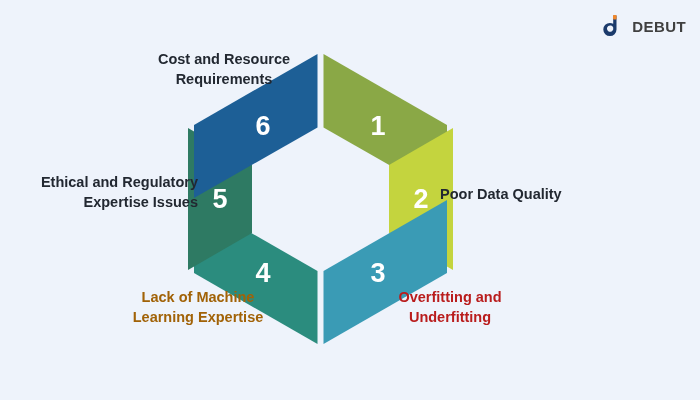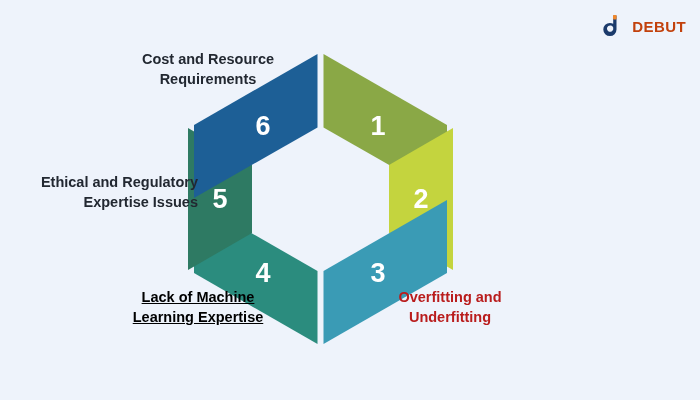--- a/index.html
+++ b/index.html
@@ -32,21 +32,21 @@
     flex: 0 0 auto;
   }
   #brand-wordmark {
     display: flex;
     align-items: baseline;
     gap: 6px;
     font-weight: bold;
     font-size: 15px;
     letter-spacing: 0.4px;
   }
-  .brand-debut { color: #c2410c; }
+  .brand-debut { color: #404040; }
   .brand-infotech { color: #f0882c; }
 
   
   #infographic {
     position: absolute;
     left: 0;
     top: 0;
     width: 700px;
     height: 400px;
   }
@@ -80,21 +80,21 @@
     font-size: 14.5px;
     font-weight: bold;
     line-height: 1.35;
     white-space: pre-line;
   }
   #callout-1 { left: 352px; top: 50px;  width: 175px; text-align: center; }
   #callout-2 { left: 440px; top: 185px; width: 180px; text-align: left;   }
   #callout-3 { left: 360px; top: 288px; width: 180px; text-align: center; }
   #callout-4 { left: 108px; top: 288px; width: 180px; text-align: center; }
   #callout-5 { left: 2px;   top: 173px; width: 196px; text-align: right;  }
-  #callout-6 { left: 118px; top: 50px;  width: 180px; text-align: center; }
+  #callout-6 { left: 134px; top: 50px;  width: 180px; text-align: center; }
 </style>
 </head>
 <body style="background: rgb(238, 243, 251);">
 
 <div id="brand-logo">
   <div id="brand-mark">
     <svg viewBox="0 0 26 26" width="26" height="26" aria-hidden="true">
       <path d="M17.5 2.5 V16.5 A6.6 6.6 0 1 1 10.9 9.9 A6.6 6.6 0 0 1 14.2 10.8 V14.6
                A3.2 3.2 0 1 0 14.2 16.6 V2.5 Z" fill="#1b3a6b"></path>
       <rect x="14.0" y="2.0" width="3.6" height="4.6" rx="1.0" fill="#f0882c"></rect>
@@ -123,22 +123,23 @@
       <text class="seg-number" x="85" y="225" fill="#ffffff">4</text>
 
       <polygon points="10,222 10,80 74,117 74,185" fill="#2e7a63"></polygon>
       <text class="seg-number" x="42" y="151" fill="#ffffff">5</text>
 
       <polygon points="16,150 16,77 139.5,6 139.5,79.5" fill="#1d5f96"></polygon>
       <text class="seg-number" x="85" y="78" fill="#ffffff">6</text>
     </svg>
   </div>
 
+  <div class="callout" id="callout-2" style="color: rgb(34, 40, 49); white-space: pre-line;">Poor Data Quality</div>
   <div class="callout" id="callout-3" style="color: #b91c1c; white-space: pre-line;">Overfitting and
 Underfitting</div>
-  <div class="callout" id="callout-4" style="color: #000000; white-space: pre-line; text-decoration: underline;">Lack of Machine
+  <div class="callout" id="callout-4" style="color: #a16207; white-space: pre-line;">Lack of Machine
 Learning Expertise</div>
   <div class="callout" id="callout-5" style="color: rgb(34, 40, 49); white-space: pre-line;">Ethical and Regulatory
 Expertise Issues</div>
   <div class="callout" id="callout-6" style="color: rgb(34, 40, 49); white-space: pre-line;">Cost and Resource
 Requirements</div>
 
 </div>
 
 </body></html>

